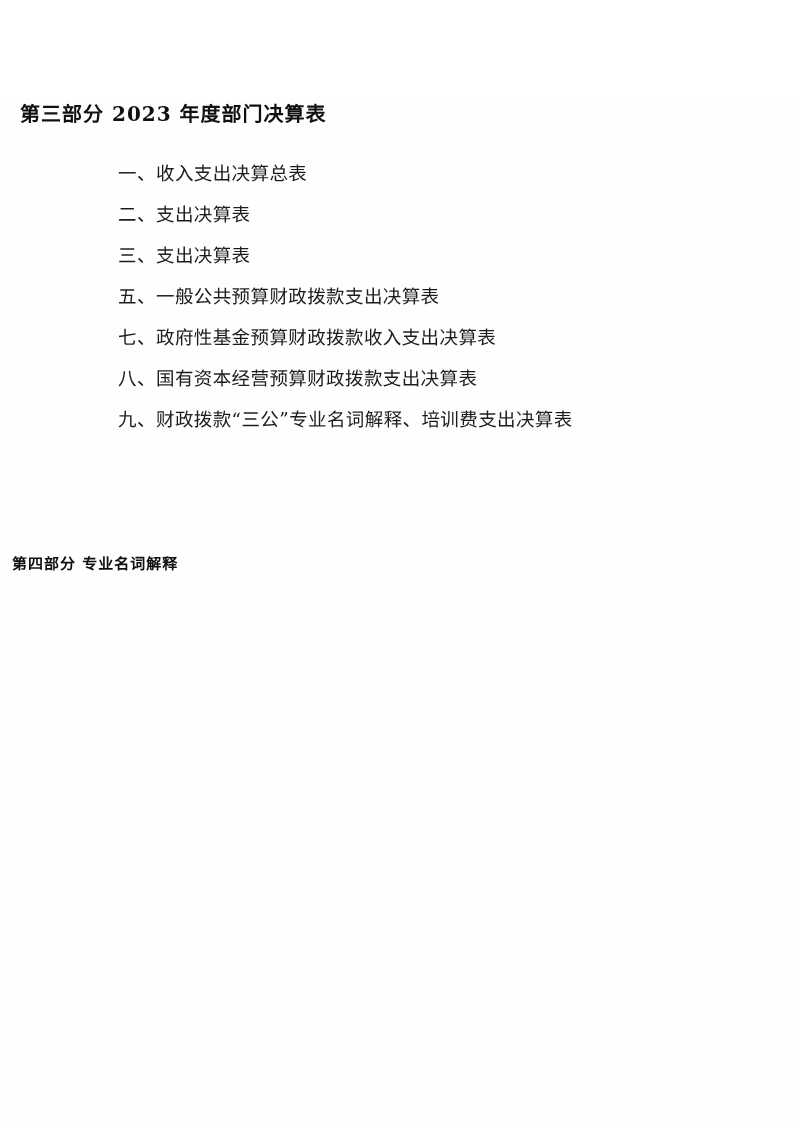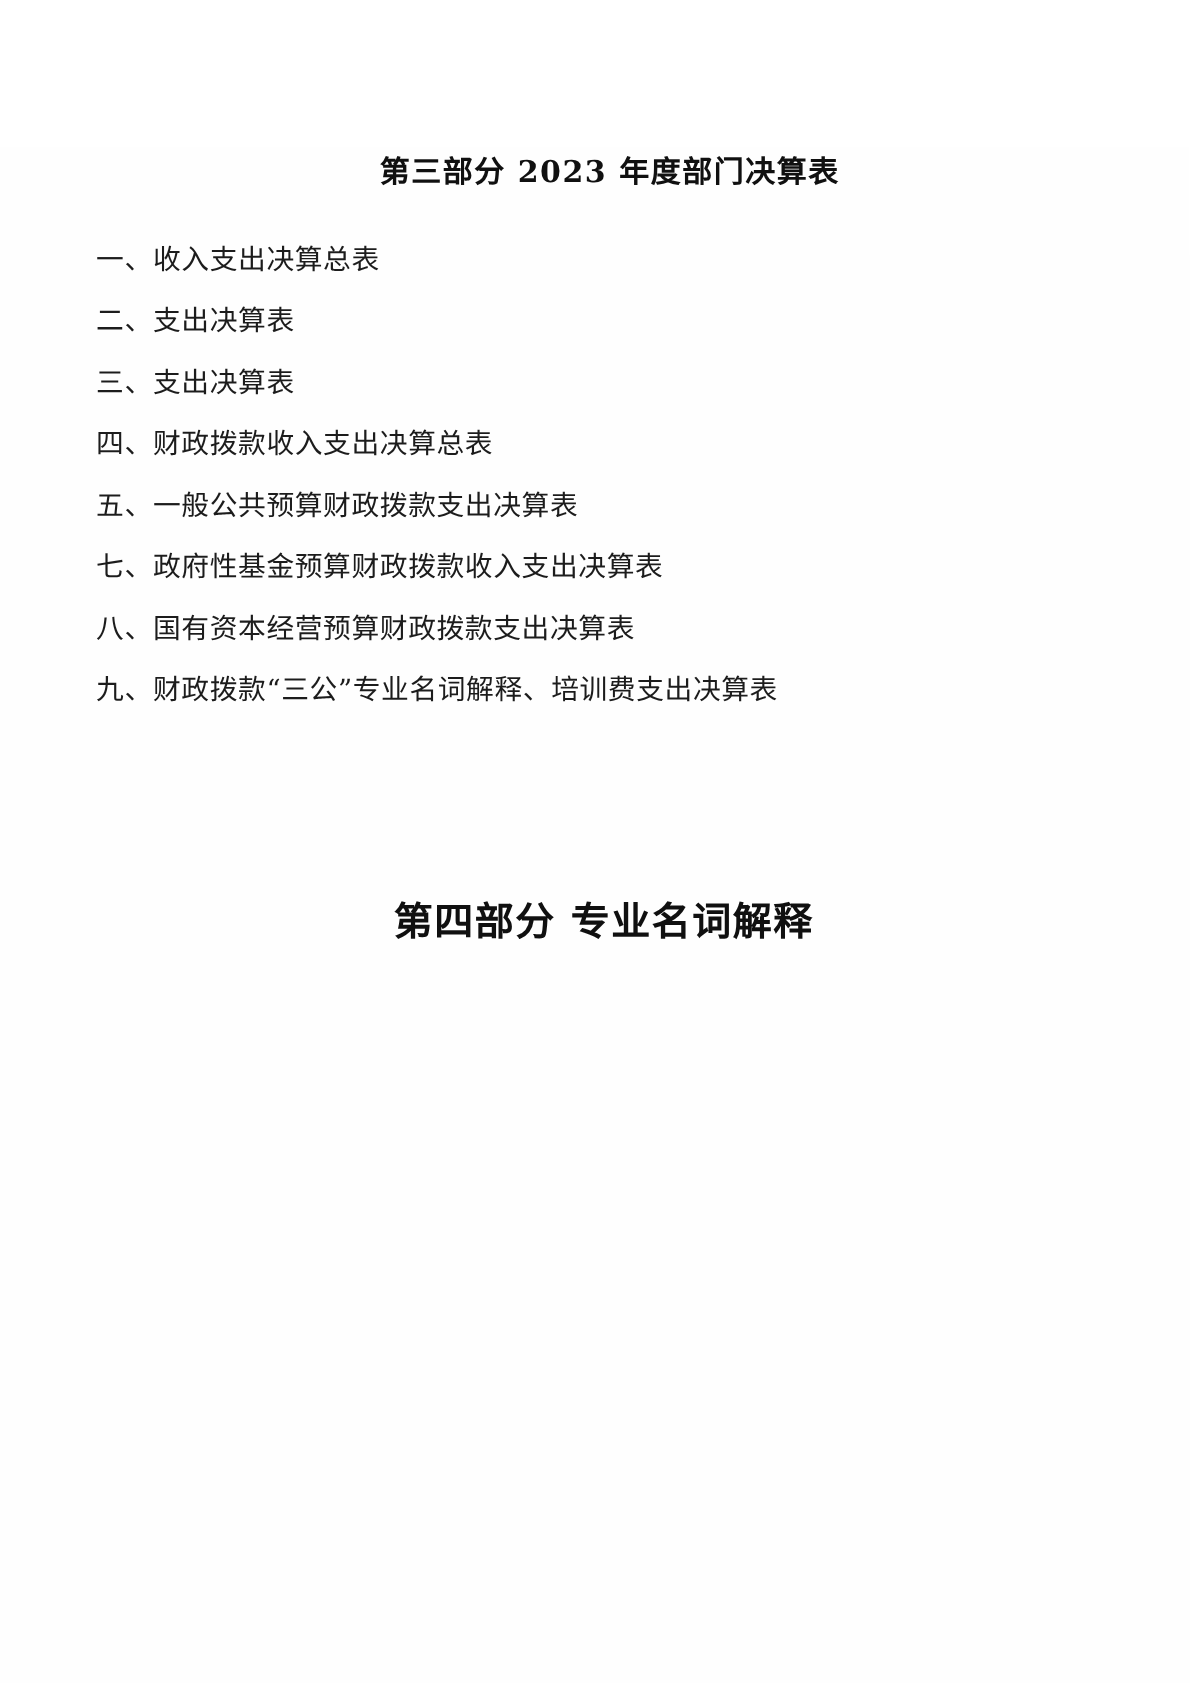--- a/index.html
+++ b/index.html
@@ -17,79 +17,76 @@
   }
   .page {
     position: relative;
     width: 793px;
     height: 1122px;
     box-sizing: border-box;
     padding: 0;
     background: #fefefe;
   }
   .section-heading {
-    text-align: center;
+    text-align: left;
     font-weight: bold;
     font-size: 20px;
     letter-spacing: 1px;
     color: #101010;
   }
   #heading-part3 {
     margin-top: 98px;
     margin-bottom: 0;
     padding-left: 20px;
   }
   .toc-list {
     list-style: none;
     margin: 0;
     padding: 0;
     margin-top: 26px;
   }
   .toc-item {
     font-size: 18.5px;
     line-height: 41px;
     color: #1c1c1c;
-    padding-left: 64px;
+    padding-left: 118px;
     white-space: nowrap;
     letter-spacing: 0.4px;
   }
   .toc-index {
     display: inline-block;
     letter-spacing: 0.5px;
   }
   .toc-label {
     display: inline-block;
   }
   #heading-part4 {
     margin-top: 112px;
     padding-left: 12px;
-    font-size: 26px;
+    font-size: 15px;
   }
 </style>
 </head>
 <body>
 
 <div class="page">
 
   <h1 class="section-heading" id="heading-part3">第三部分  2023 年度部门决算表</h1>
 
   <ul class="toc-list">
     <li class="toc-item">
       <span class="toc-index">一、</span><span class="toc-label">收入支出决算总表</span>
     </li>
     <li class="toc-item">
       <span class="toc-index">二、</span><span class="toc-label">支出决算表</span>
     </li>
     <li class="toc-item">
       <span class="toc-index">三、</span><span class="toc-label">支出决算表</span>
     </li>
     <li class="toc-item">
-      <span class="toc-index">四、</span><span class="toc-label">财政拨款收入支出决算总表</span>
-    </li>
-    <li class="toc-item">
       <span class="toc-index">五、</span><span class="toc-label">一般公共预算财政拨款支出决算表</span>
     </li>
     <li class="toc-item">
       <span class="toc-index">七、</span><span class="toc-label">政府性基金预算财政拨款收入支出决算表</span>
     </li>
     <li class="toc-item">
       <span class="toc-index">八、</span><span class="toc-label">国有资本经营预算财政拨款支出决算表</span>
     </li>
     <li class="toc-item">
       <span class="toc-index">九、</span><span class="toc-label">财政拨款“三公”专业名词解释、培训费支出决算表</span>

